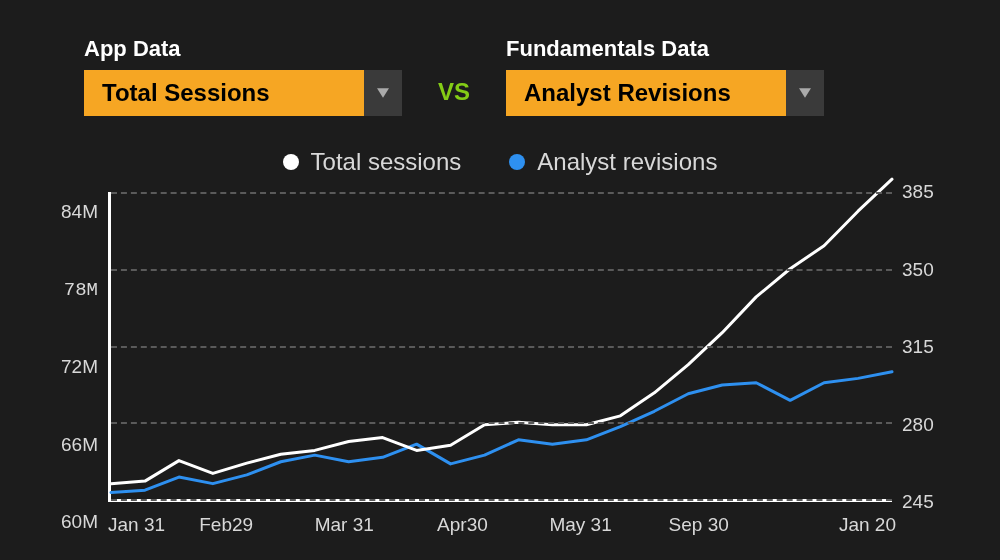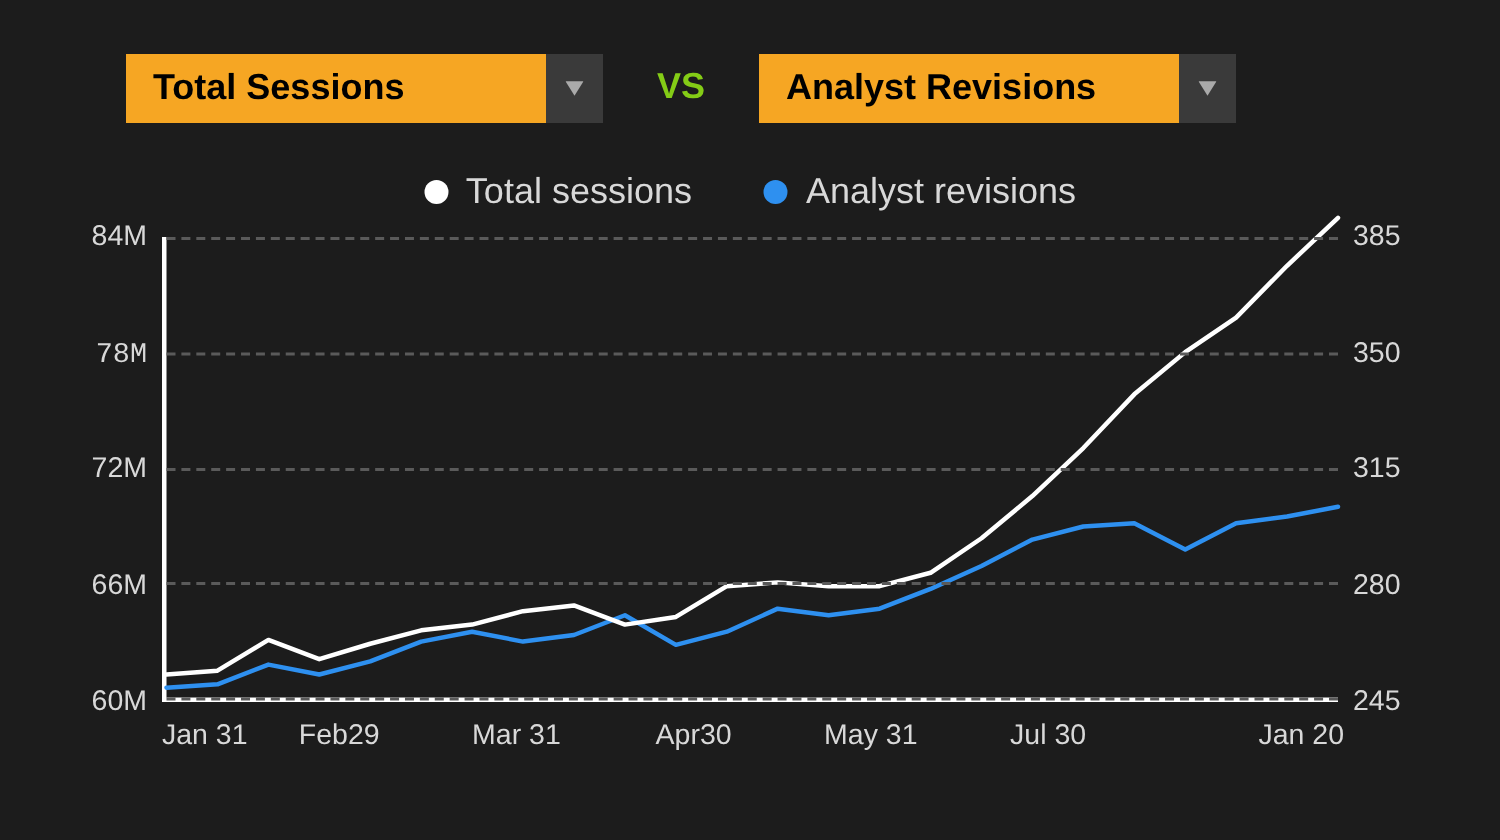--- a/index.html
+++ b/index.html
@@ -13,49 +13,51 @@
   .selector-caret { width: 38px; background: #3a3a3a; display: flex; align-items: center; justify-content: center; }
   .selector-caret svg { width: 12px; height: 10px; fill: #aaa; }
   .vs { font-size: 24px; font-weight: 700; color: #84cc16; align-self: flex-end; margin-bottom: 10px; }
   .legend { display: flex; justify-content: center; gap: 48px; margin-bottom: 16px; font-size: 24px; color: #d8d8d8; }
   .legend-item { display: flex; align-items: center; gap: 12px; }
   .legend-dot { width: 16px; height: 16px; border-radius: 50%; }
   .chart-wrap { position: relative; width: 100%; height: 310px; display: flex; }
   .y-left { width: 64px; position: relative; }
   .y-right { width: 64px; position: relative; }
   .y-tick { position: absolute; font-size: 19px; color: #d8d8d8; white-space: nowrap; }
-  .y-left .y-tick { right: 10px; text-align: center; transform: translateY(-50%); }
+  .y-left .y-tick { right: 10px; text-align: center; transform: translateY(-50%); margin-top: 20px; }
   .y-right .y-tick { left: 10px; text-align: center; transform: translateY(-50%); }
   .plot { flex: 1; position: relative; border-left: 3px solid #fff; border-bottom: 3px solid #fff; }
   .grid-line { position: absolute; left: 0; right: 0; height: 0; border-top: 2px dashed #5a5a5a; }
   .series { position: absolute; top: 0; left: 0; width: 100%; height: 100%; overflow: visible; }
   .x-axis { display: flex; margin-left: 64px; margin-right: 60px; margin-top: 12px; position: relative; height: 28px; }
   .x-tick { position: absolute; font-size: 19px; color: #d8d8d8; transform: translateX(-50%); white-space: nowrap; }
   .x-tick.first { transform: translateX(0); }
 </style>
 </head>
 <body>
 
 <div class="container">
 
   <div class="selectors">
     <div class="selector-group">
+      <div class="selector-label">App Data</div>
       <div class="selector">
         <div class="selector-main">Total Sessions</div>
         <div class="selector-caret">
           <svg viewBox="0 0 10 8">
               <path d="M0 0 L10 0 L5 8 Z"></path>
             </svg>
         </div>
       </div>
     </div>
 
     <div class="vs">VS</div>
 
     <div class="selector-group">
+      <div class="selector-label">Fundamentals Data</div>
       <div class="selector">
         <div class="selector-main">Analyst Revisions</div>
         <div class="selector-caret">
           <svg viewBox="0 0 10 8">
               <path d="M0 0 L10 0 L5 8 Z"></path>
             </svg>
         </div>
       </div>
     </div>
   </div>
@@ -97,17 +99,17 @@
         <div class="y-tick" style="top: 75%;">280</div>
         <div class="y-tick" style="top: 100%;">245</div>
       </div>
   </div>
   <div class="x-axis" id="x-axis">
       <div class="x-tick first" style="left: 0%;">Jan 31</div>
       <div class="x-tick" style="left: 14.9925%;">Feb29</div>
       <div class="x-tick" style="left: 29.985%;">Mar 31</div>
       <div class="x-tick" style="left: 44.9775%;">Apr30</div>
       <div class="x-tick" style="left: 59.97%; text-align: right;">May 31</div>
-      <div class="x-tick" style="left: 74.9625%;">Jul 30</div>
+      <div class="x-tick" style="left: 74.9625%;">Sep 30</div>
       <div class="x-tick" style="left: 100%; transform: translateX(-100%);">Jan 20</div>
     </div>
 
 </div>
 
 </body></html>

